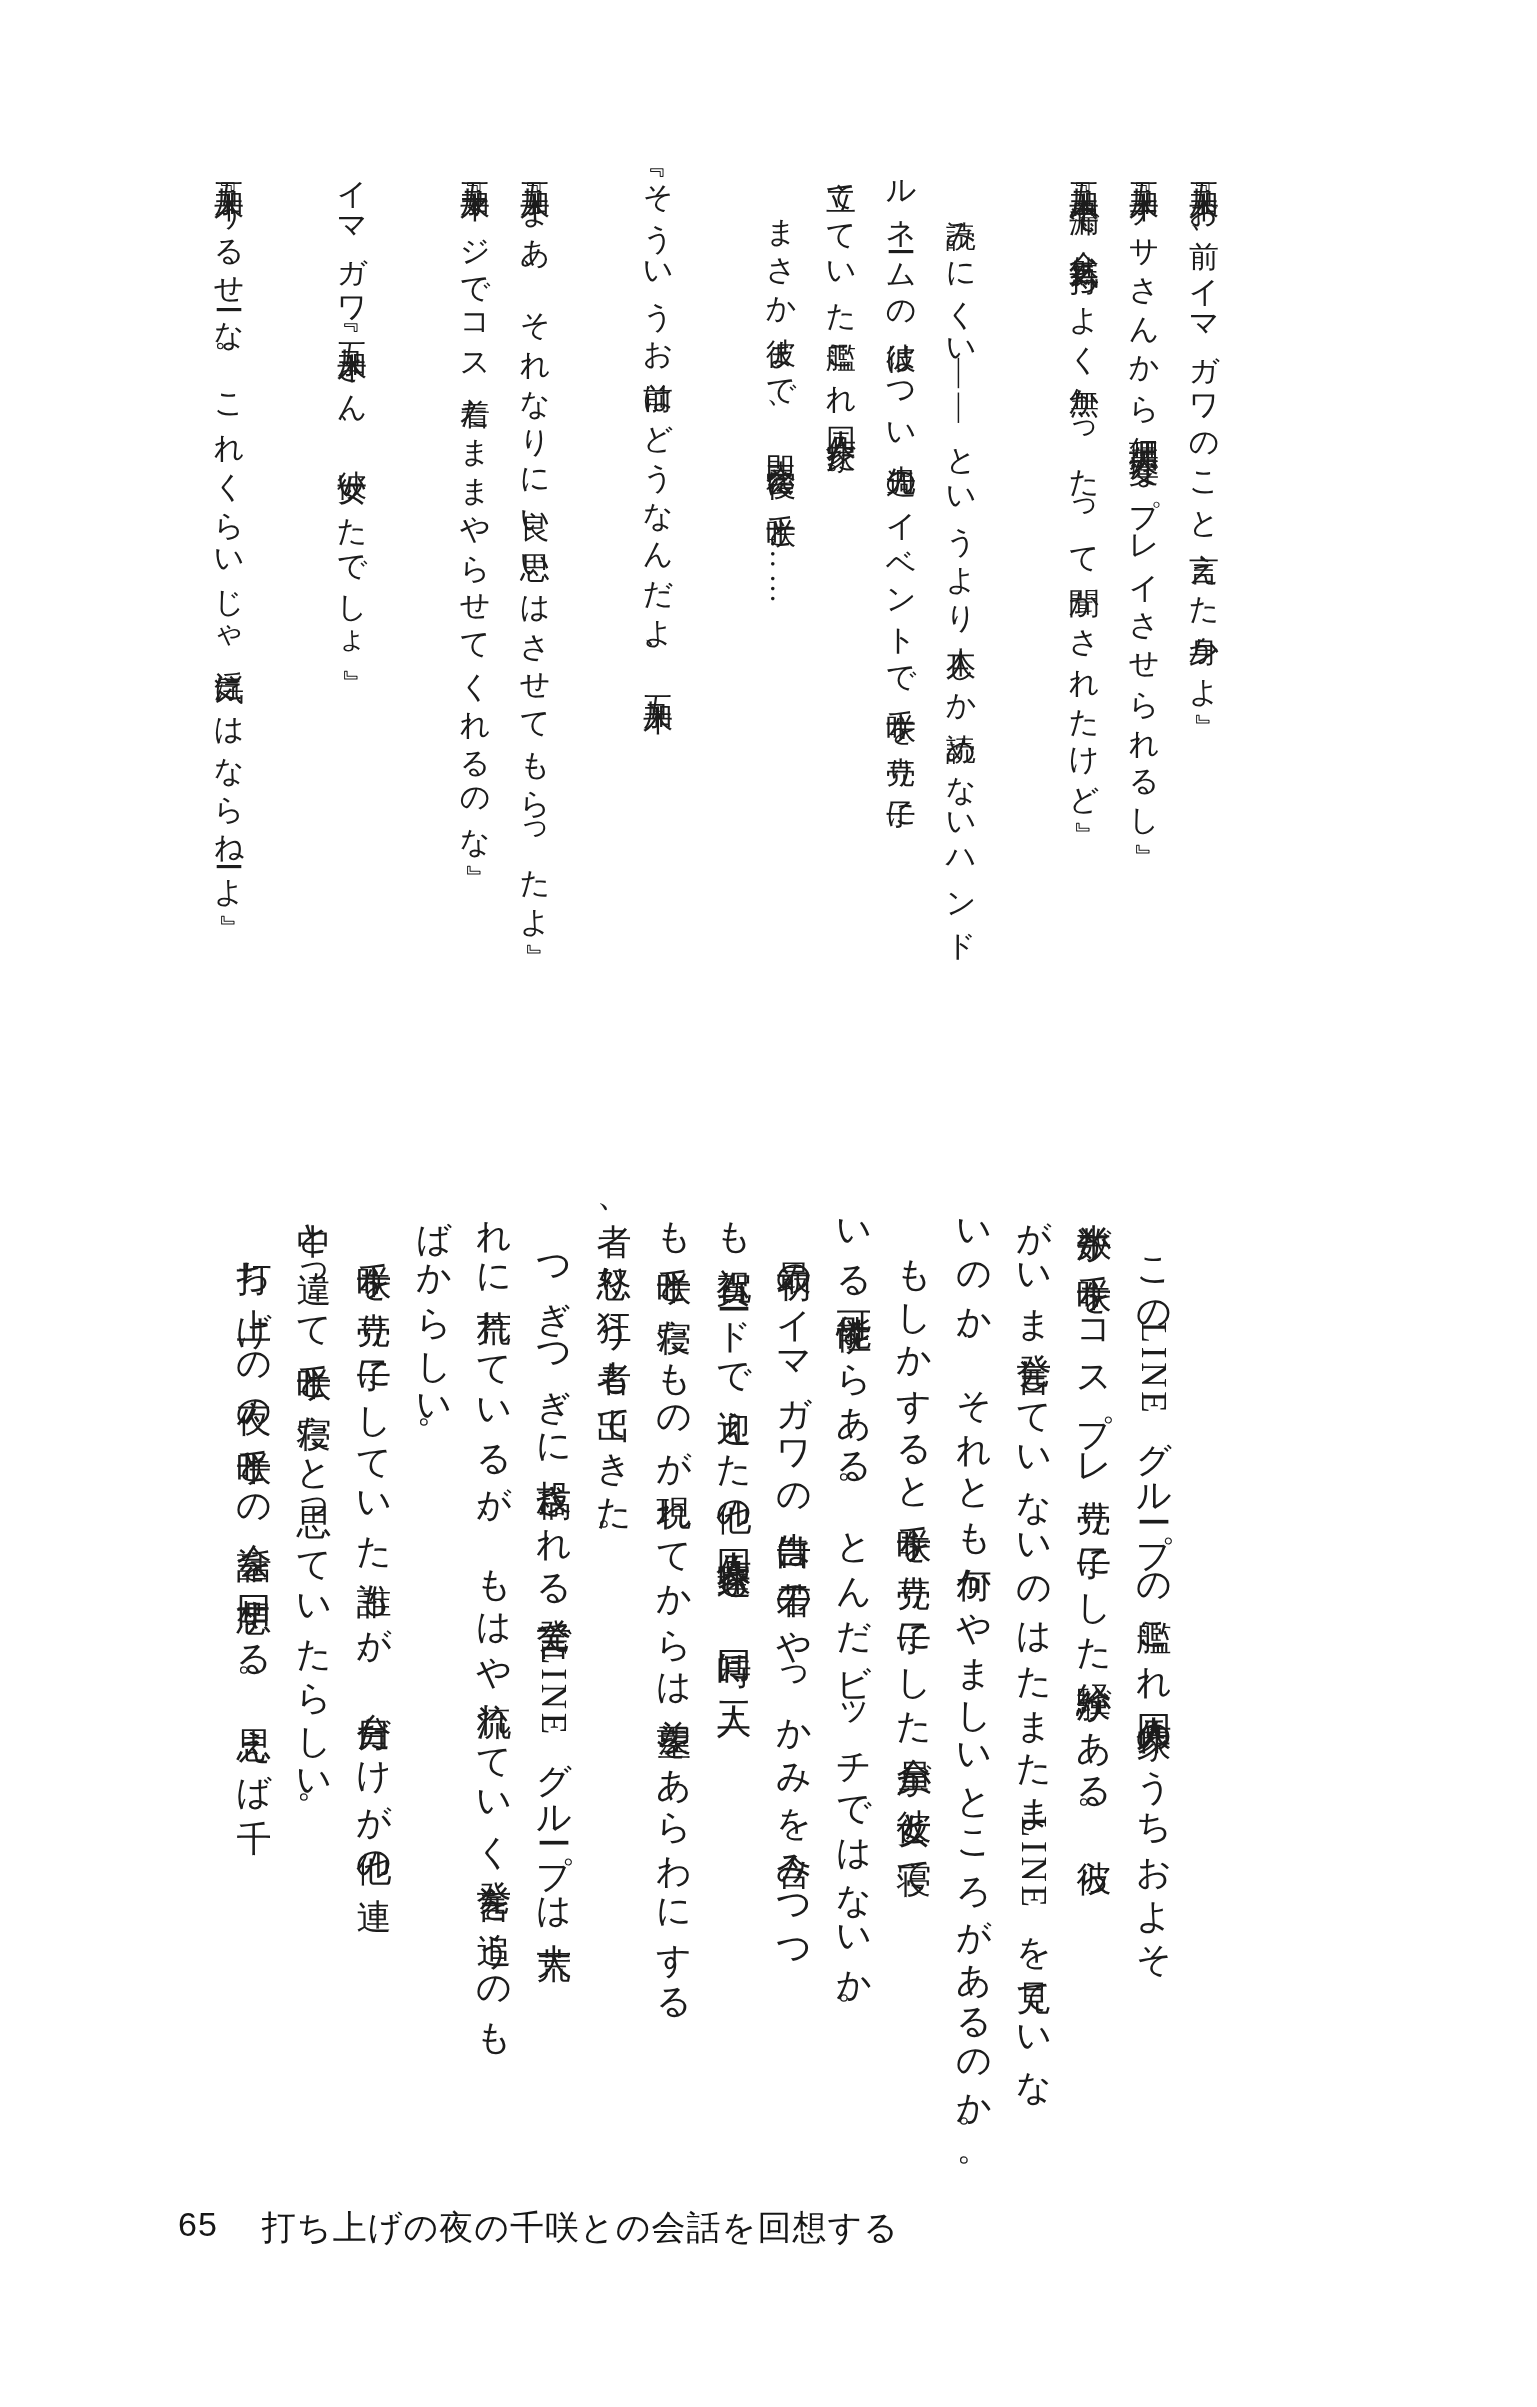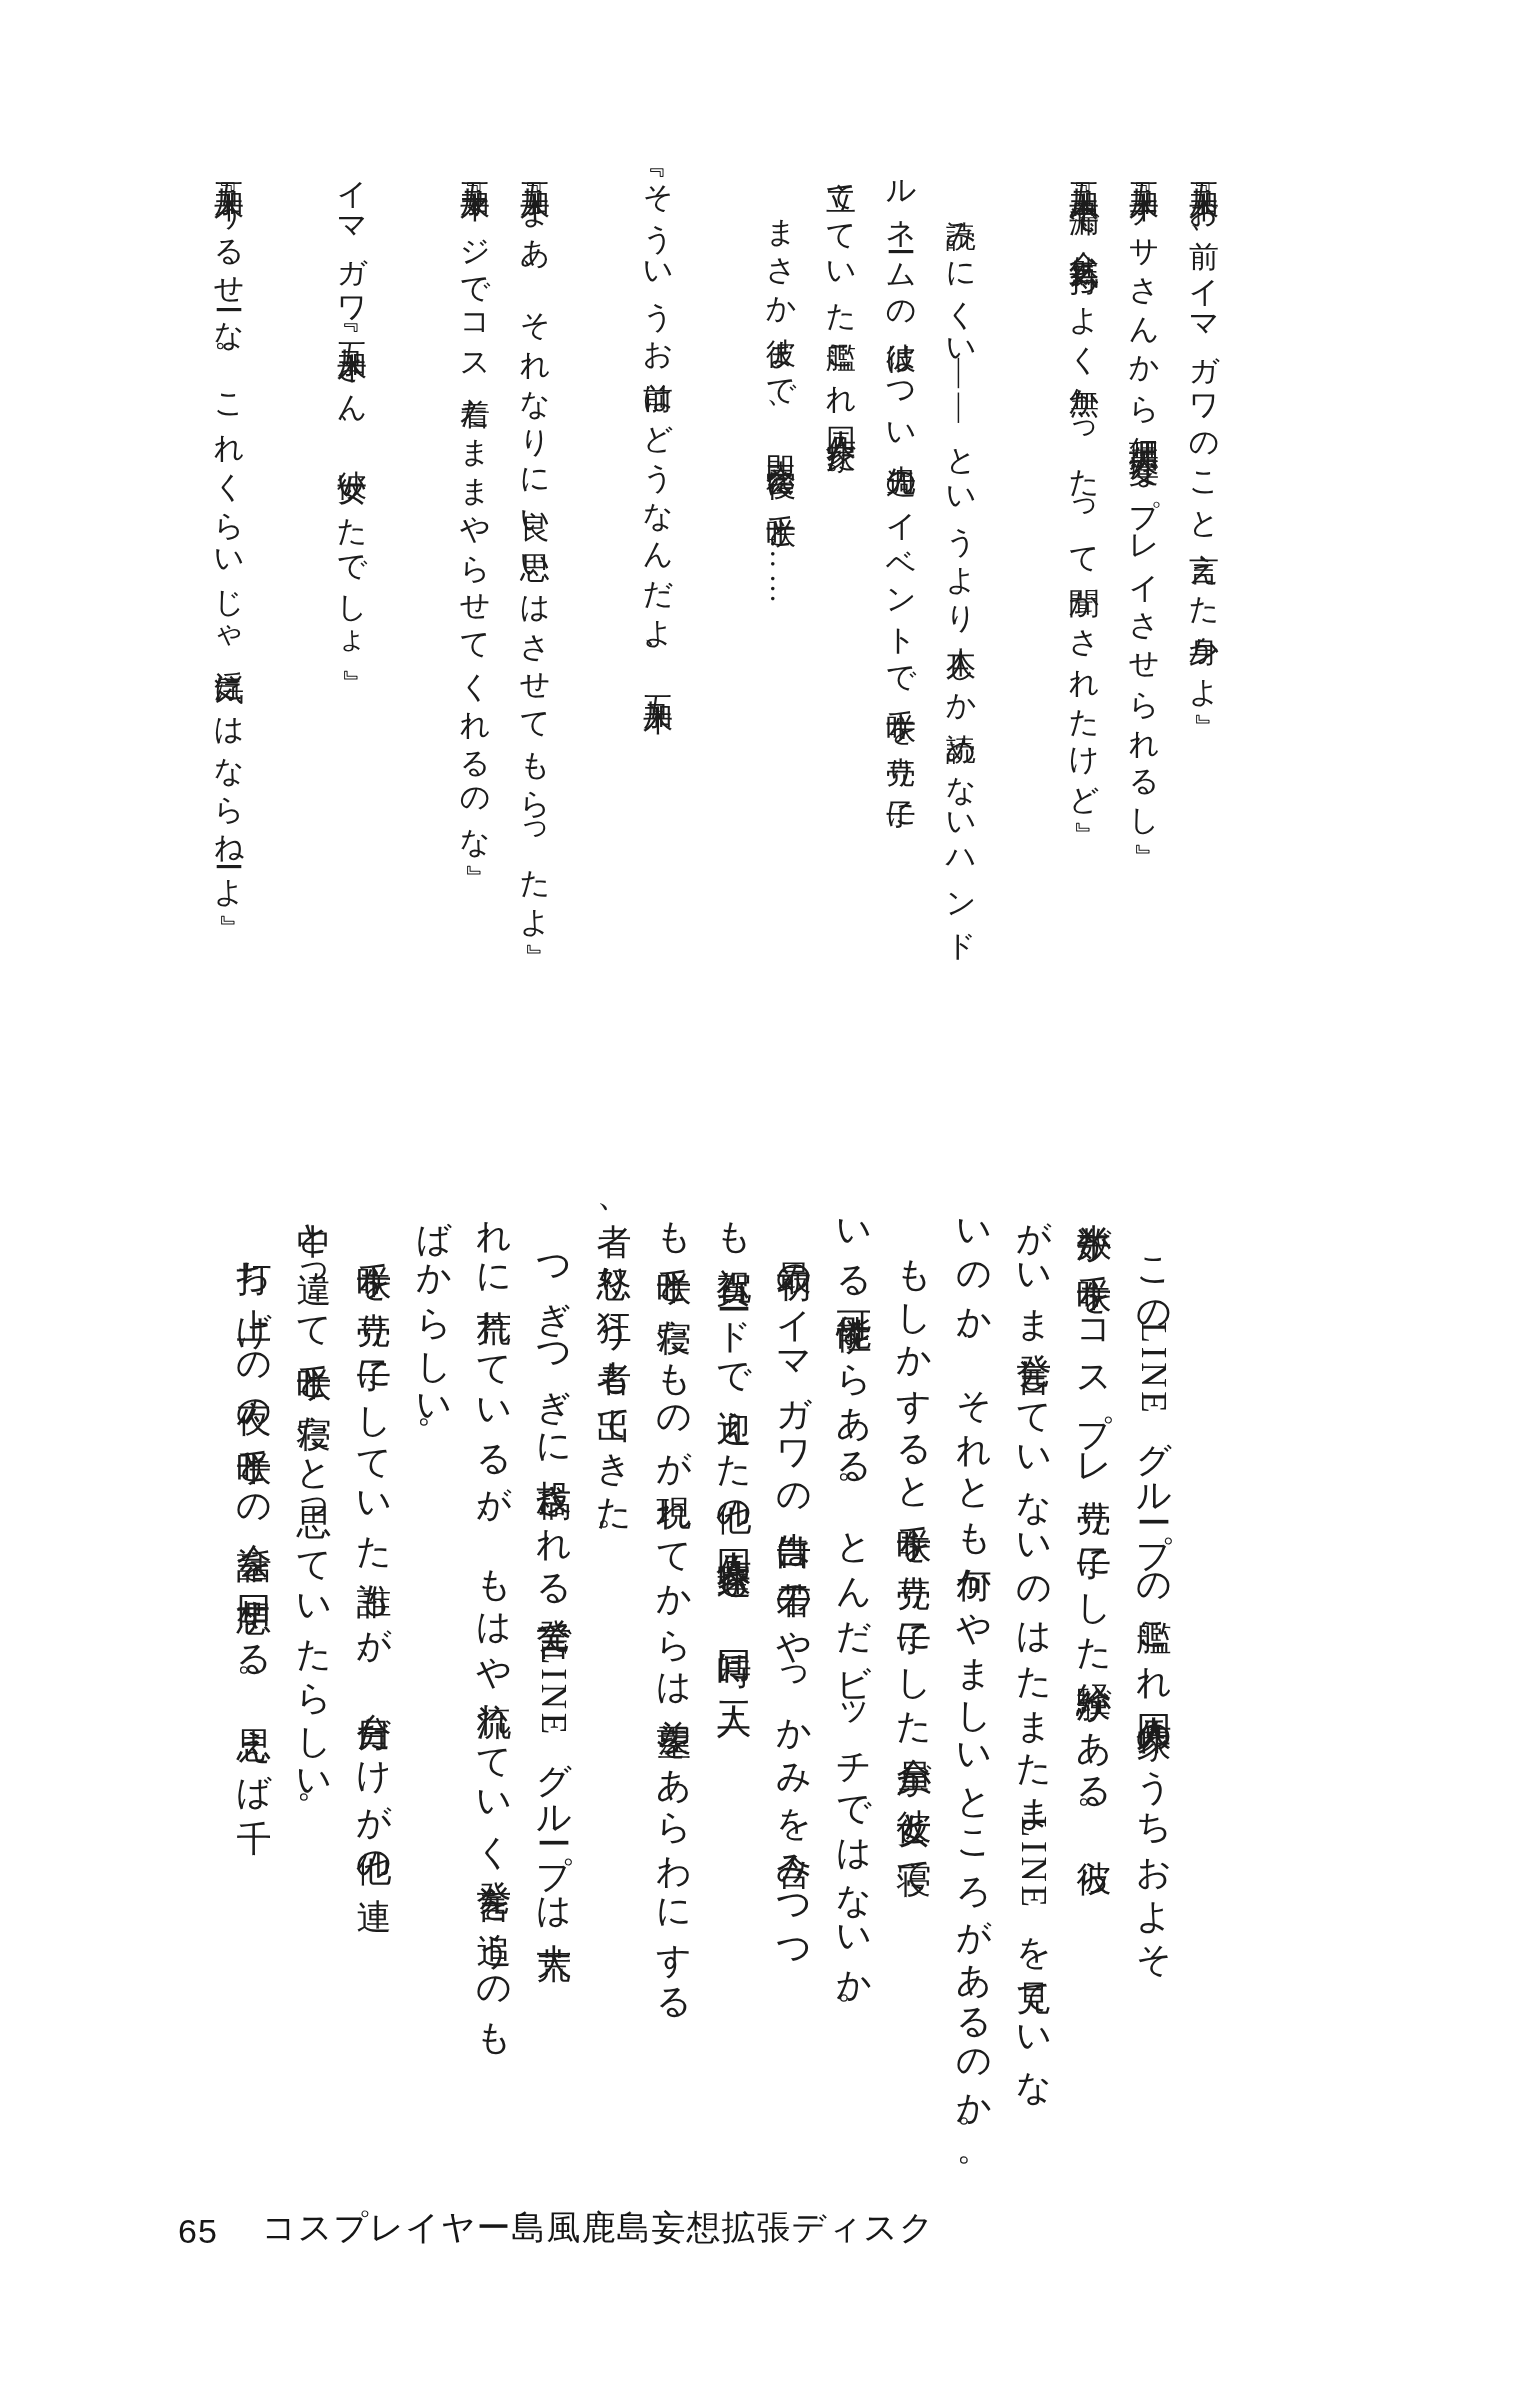--- a/index.html
+++ b/index.html
@@ -47,21 +47,21 @@
   
   .vline.indent { text-indent: 38px; }
   
   .vline.gap-after { margin-left: 63px; }
 
   .footer {
     position: absolute;
     left: 178px;
     top: 2205px;
     display: flex;
-    align-items: flex-end;
+    align-items: flex-start;
     gap: 44px;
     font-family: "Liberation Sans", "DejaVu Sans", sans-serif;
     font-size: 34px;
     color: #161616;
     letter-spacing: 1px;
   }
 </style>
 </head>
 <body>
 
@@ -96,17 +96,17 @@
       <p class="vline indent">つぎつぎに投稿される発言でLINEグループは大荒</p>
       <p class="vline">れに荒れているが、もはや流れていく発言を追うのも</p>
       <p class="vline">ばからしい。</p>
       <p class="vline indent">千咲を売り子にしていた誰もが、自分だけが他の連</p>
       <p class="vline">中と違って千咲と寝たと思っていたらしい。</p>
       <p class="vline indent">打ち上げの夜の千咲との会話を回想する。思えば千</p>
     </section>
 
   <footer class="footer">
     <span>65</span>
-    <span>コスプレイヤー島風鹿島妄想拡張ディスク</span>
+    <span>打ち上げの夜の千咲との会話を回想する</span>
   </footer>
 
 </div>
 
 
 </body></html>

